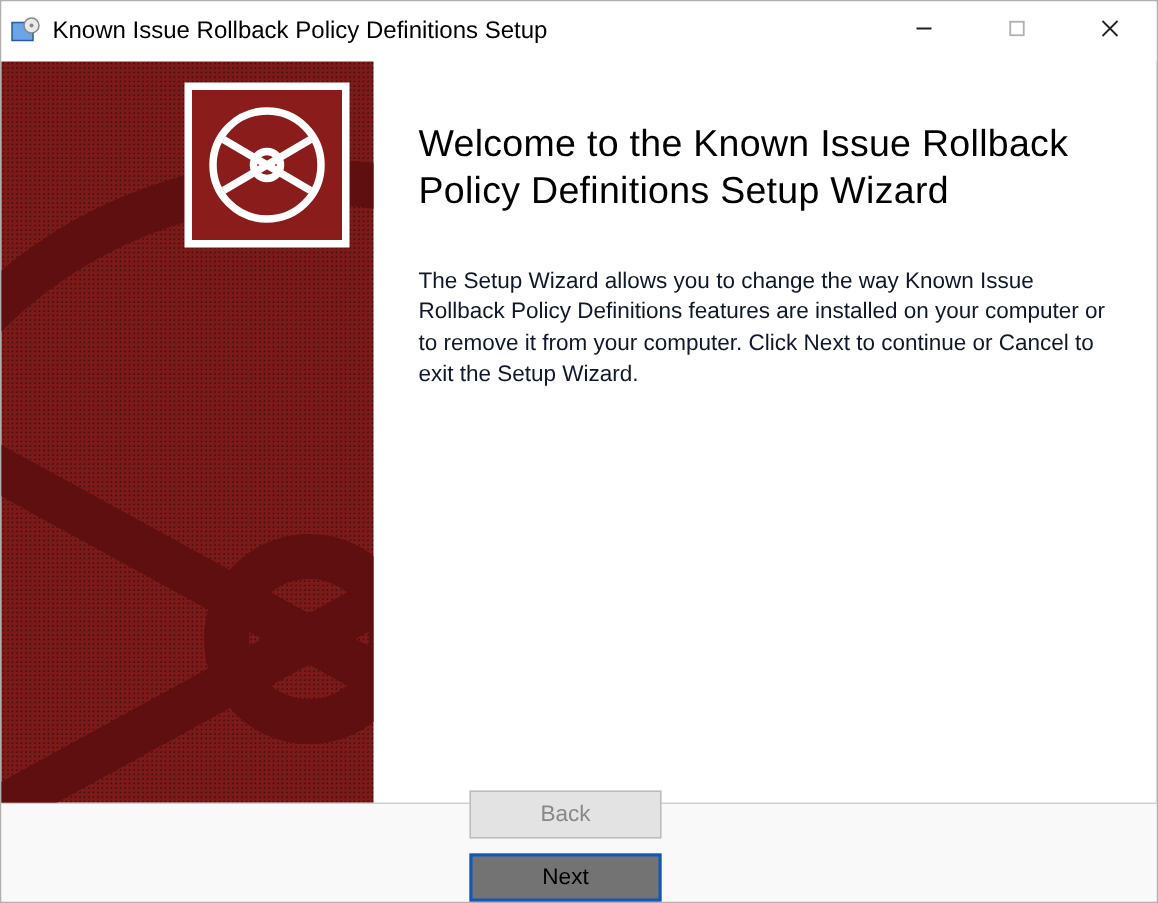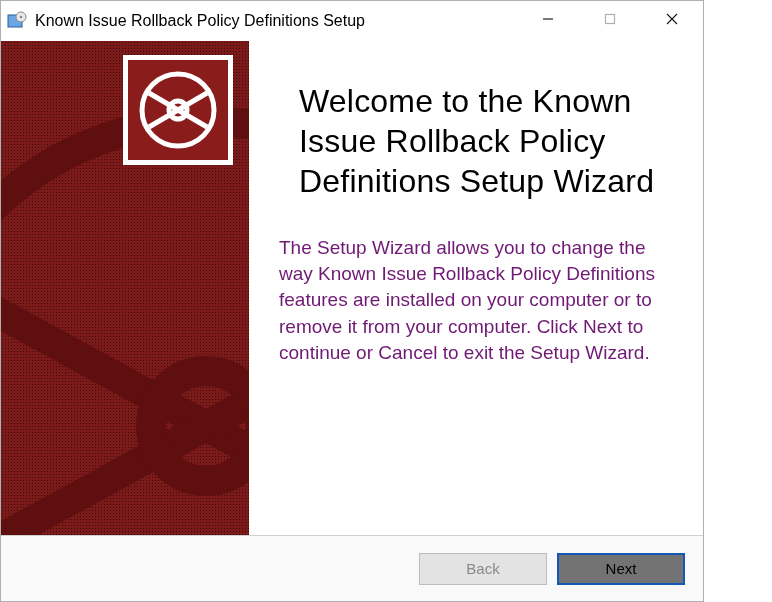--- a/index.html
+++ b/index.html
@@ -1,18 +1,18 @@
 <!DOCTYPE html>
 <html><head>
   <meta charset="utf-8">
   <style>
     * { box-sizing: border-box; margin: 0; padding: 0; }
     body { font-family: "Segoe UI", Tahoma, sans-serif; background: #fff; font-size: 15px; }
     .window {
-      width: 704px; height: 602px; border: 1px solid #b0b0b0;
+      width: 772px; height: 602px; border: 1px solid #b0b0b0;
       display: flex; flex-direction: column; background: #fff;
       position: relative;
     }
     .titlebar {
       height: 40px; display: flex; align-items: center;
       padding-left: 6px; background: #fff;
     }
     .titlebar-icon { width: 20px; height: 20px; margin-right: 8px; }
     .titlebar-title { font-size: 16px; color: #000; flex: 1; }
     .win-controls { display: flex; align-self: flex-start; }
@@ -36,30 +36,31 @@
     .disc-badge {
       position: absolute; left: 122px; top: 14px;
       width: 110px; height: 110px; border: 5px solid #fff;
       background: #8a1c1c; display: flex; align-items: center;
       justify-content: center;
     }
     .content {
       flex: 1; padding: 40px 34px 10px 30px; color: #000;
     }
     .heading {
-      font-size: 32px; line-height: 1.25; font-weight: 400;
-      margin-bottom: 34px; color: #000; letter-spacing: 0.2px; margin-left: 20px;
+      font-size: 25px; line-height: 1.25; font-weight: 400;
+      margin-bottom: 34px; color: #000; letter-spacing: 0.2px;
     }
     .description {
-      font-size: 19px; line-height: 1.38; color: #701a75;
+      font-size: 15px; line-height: 1.38; color: #0f172a;
     }
     .footer {
       height: 65px; display: flex; align-items: center;
       justify-content: flex-end; gap: 10px; padding-right: 18px;
       background: #f9f9f9;
+      flex-direction: column;
     }
     .btn {
       width: 128px; height: 32px; border: 1px solid #9a9a9a;
       background: #737373; font-size: 15px; text-align: center;
       line-height: 30px; font-family: inherit;
     }
     .btn.default { border: 2px solid #1258b7; line-height: 28px; }
     .btn.disabled {
       color: #888; background: #e3e3e3; border-color: #bcbcbc;
     }

